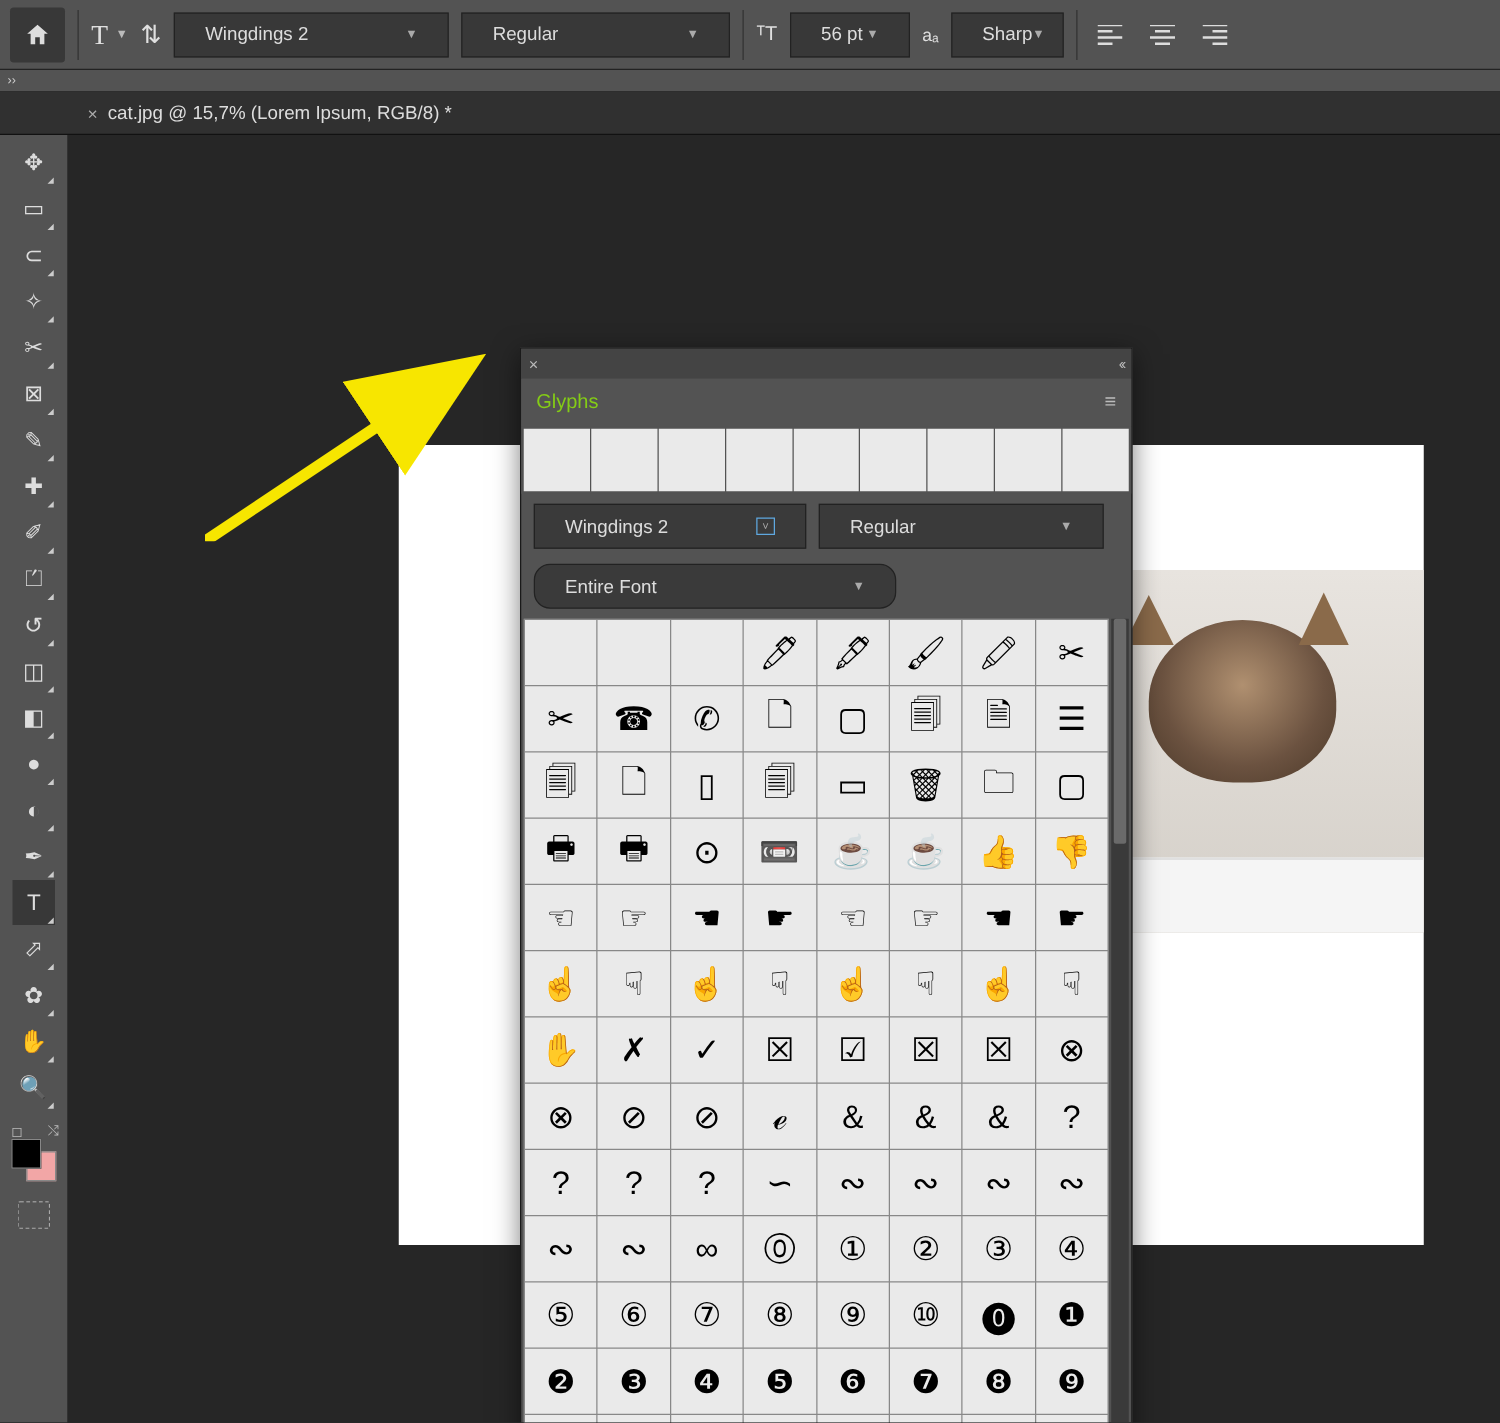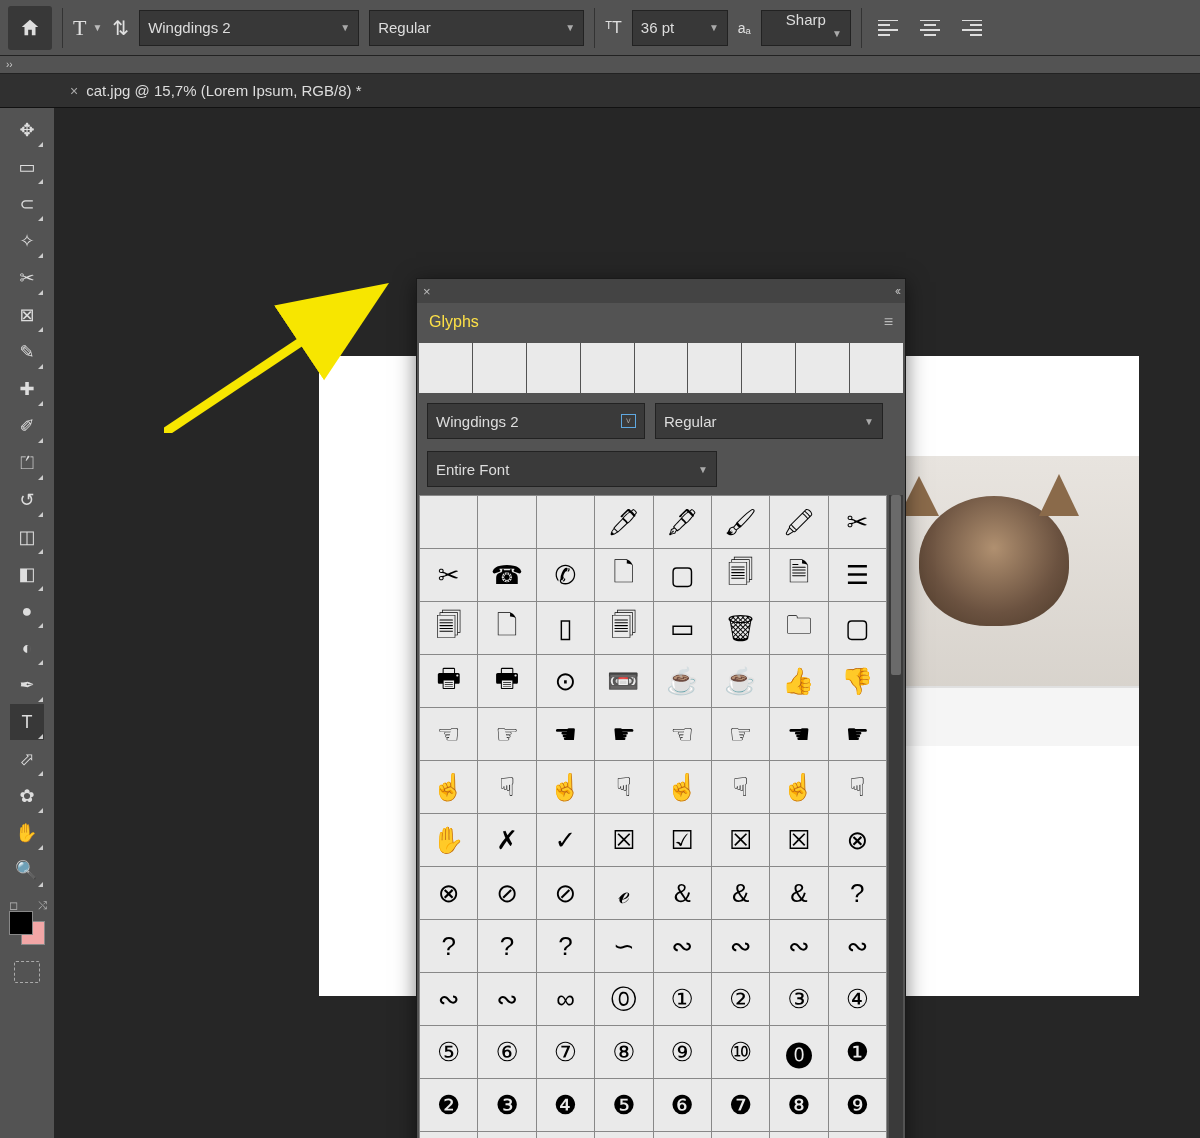--- a/index.html
+++ b/index.html
@@ -3,26 +3,26 @@
 <meta charset="utf-8">
 <style>
 * { margin:0; padding:0; box-sizing:border-box; font-family:"Segoe UI",Arial,sans-serif; }
 body { background:#2b2b2b; width:1200px; height:1138px; overflow:hidden; position:relative; color:#e0e0e0; }
 
 
 .optbar { height:56px; background:#535353; display:flex; align-items:center; padding:0 8px; gap:10px; border-bottom:1px solid #222; }
 .home-btn { width:44px; height:44px; background:#383838; display:flex; align-items:center; justify-content:center; border-radius:3px; cursor:pointer; }
 .vdiv { width:1px; height:40px; background:#333; }
 .tool-ind { display:flex; align-items:center; gap:6px; }
-.dropdown { height:36px; background:#383838; border:1px solid #222; display:flex; align-items:center; padding:0 8px; font-size:15px; color:#ddd; position:relative;text-align:center; }
+.dropdown { height:36px; background:#383838; border:1px solid #222; display:flex; align-items:center; padding:0 24px; font-size:15px; color:#ddd; position:relative;text-align:center; }
 .dropdown .caret { margin-left:auto; font-size:10px; color:#aaa; }
 .dd-font { width:220px; }
 .dd-style { width:215px; }
 .dd-size { width:96px; }
-.dd-aa { width:90px;flex-direction:column; }
+.dd-aa { width:90px; }
 .align-btn { width:32px; height:32px; display:flex; align-items:center; justify-content:center; }
 
 
 .ministrip { height:18px; background:#535353; border-bottom:1px solid #222; display:flex; align-items:center; padding-left:6px; font-size:10px; color:#ccc;}
 
 
 .tabrow { height:34px; background:#303030; display:flex; align-items:center; padding-left:70px; font-size:15px; color:#ddd; border-bottom:1px solid #111;}
 .tabrow .x { margin-right:8px; color:#aaa; font-size:14px; }
 
 
@@ -48,30 +48,30 @@
 
 
 .arrow { position:absolute; left:110px; top:175px; width:225px; height:150px; pointer-events:none; z-index:60;}
 
 
 .panel { position:absolute; left:362px; top:170px; width:490px; background:#535353; border:1px solid #1a1a1a; box-shadow:0 4px 20px rgba(0,0,0,.5); z-index:50; }
 .panel-top { height:24px; background:#444; display:flex; align-items:center; padding:0 6px; }
 .panel-top .x { font-size:13px; color:#bbb; cursor:pointer; }
 .panel-top .collapse { margin-left:auto; font-size:12px; color:#bbb; letter-spacing:-2px;}
 .panel-tabs { height:38px; display:flex; align-items:center; padding:0 12px; background:#535353;}
-.panel-tab { font-size:16px; color:#fde047; font-weight:500; }
+.panel-tab { font-size:16px; color:#84cc16; font-weight:500; }
 .panel-menu { margin-left:auto; font-size:16px; color:#bbb;}
 .recent { height:54px; background:#535353; display:flex; padding:2px 2px 2px 2px; gap:1px;}
 .recent-cell { flex:1; background:#eaeaea; }
 .panel-dds { padding:8px 10px; display:flex; gap:10px; flex-wrap:wrap; }
 .panel-dds .dropdown { background:#3a3a3a; }
 .pdd-font { width:218px; }
 .pdd-font .caret { border:1px solid #5fa8e0; padding:1px 4px; font-size:9px;}
 .pdd-style { width:228px; }
-.pdd-filter { width:290px; margin-top:2px;}
+.pdd-filter { width:290px; margin-top:2px;border-radius:13px;}
 
 .grid-wrap { position:relative; padding:0 18px 0 2px; }
 .glyph-grid { display:grid; grid-template-columns:repeat(8,1fr); background:#888; gap:1px; border:1px solid #888; }
 .gcell { height:52px; background:#eaeaea; display:flex; align-items:center; justify-content:center; font-size:26px; color:#000; cursor:pointer; font-family:"Segoe UI Symbol","Arial Unicode MS",sans-serif;}
 .scrollbar { position:absolute; right:2px; top:0; width:14px; bottom:0; background:#3a3a3a; }
 .scrollbar .thumb { position:absolute; top:0; left:2px; right:2px; height:180px; background:#6a6a6a; border-radius:2px;}
 </style>
 </head>
 <body>
 
@@ -91,21 +91,21 @@
     <span>Wingdings 2</span>
     <span class="caret">▼</span>
   </div>
   <div class="dropdown dd-style">
     <span>Regular</span>
     <span class="caret">▼</span>
   </div>
   <div class="vdiv"></div>
   <div style="font-size:16px">ᵀT</div>
   <div class="dropdown dd-size">
-    <span>36 pt</span>
+    <span>56 pt</span>
     <span class="caret">▼</span>
   </div>
   <div style="font-size:14px">aₐ</div>
   <div class="dropdown dd-aa">
     <span>Sharp</span>
     <span class="caret">▼</span>
   </div>
   <div class="vdiv"></div>
   <div class="align-btn">
       <svg width="20" height="16">

